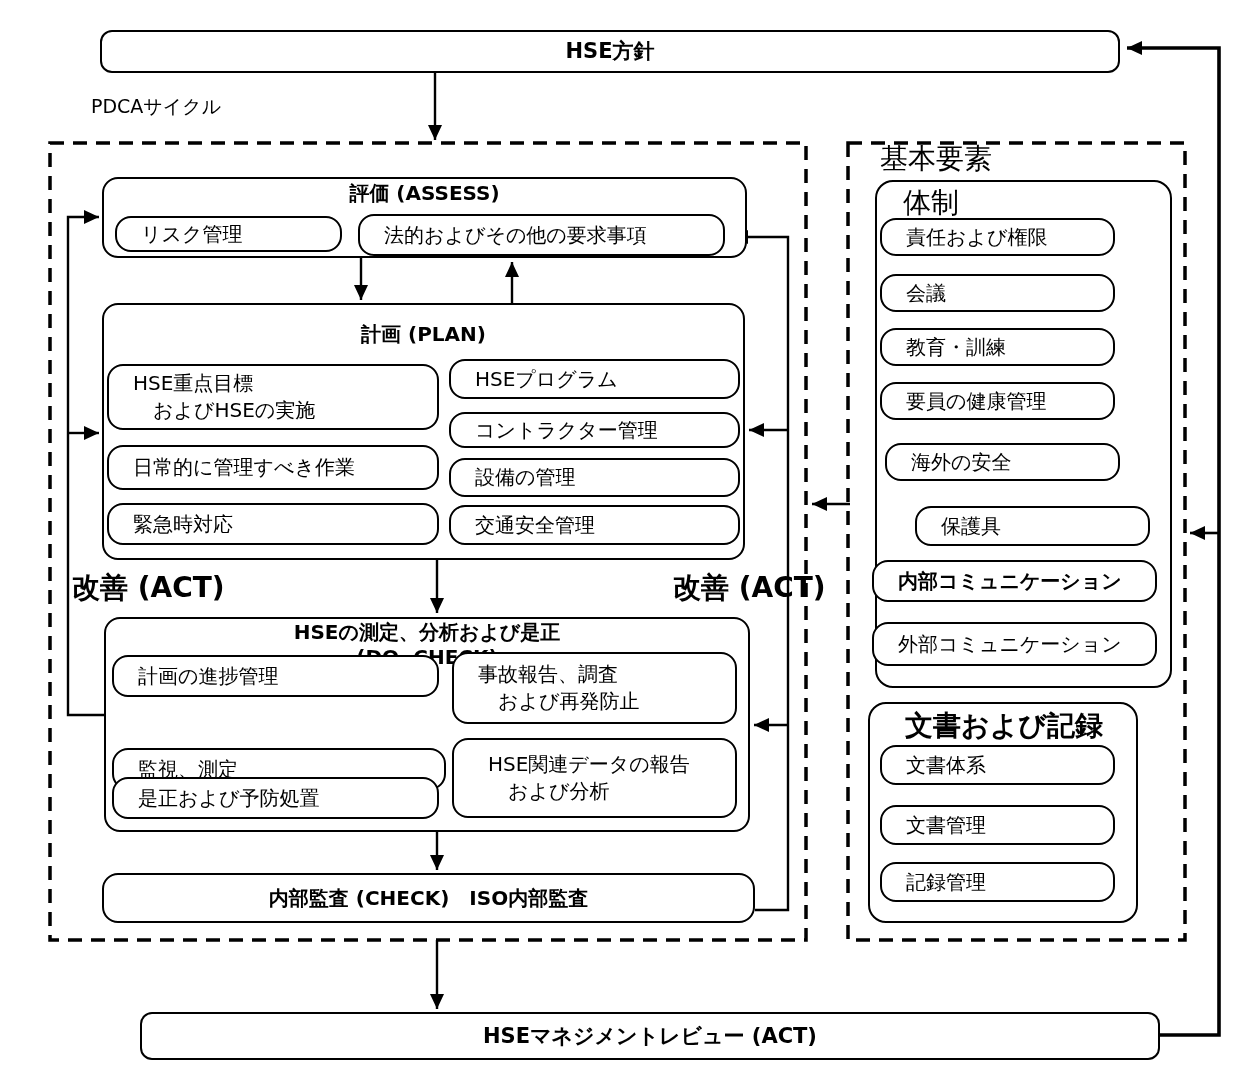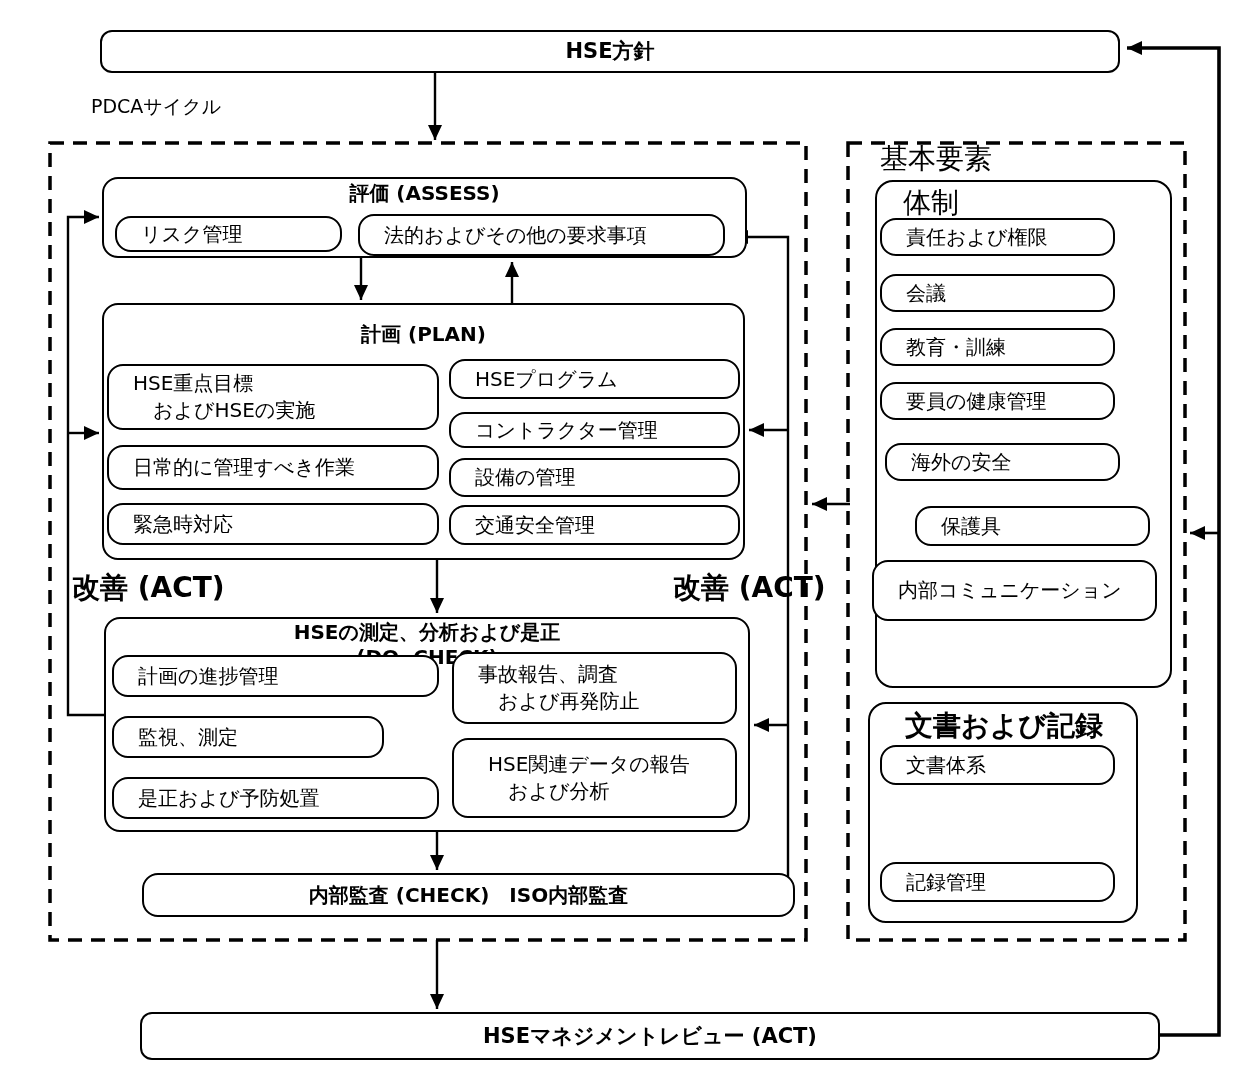--- a/index.html
+++ b/index.html
@@ -70,41 +70,43 @@
   <div class="rbox" style="left:449px;top:458px;width:291px;height:39px;">設備の管理</div>
   <div class="rbox" style="left:449px;top:505px;width:291px;height:40px;">交通安全管理</div>
 
   <div class="lbl b" style="left:72px;top:571px;">改善 (ACT)</div>
   <div class="lbl b" style="left:673px;top:571px;">改善 (ACT)</div>
 
   <div class="grp" style="left:104px;top:617px;width:646px;height:215px;"></div>
   <div class="ttl" style="left:104px;top:620px;width:646px;">HSEの測定、分析および是正</div>
   <div class="ttl" style="left:104px;top:645px;width:646px;">(DO, CHECK)</div>
   <div class="rbox" style="left:112px;top:655px;width:327px;height:42px;">計画の進捗管理</div>
-  <div class="rbox" style="left:112px;top:716px;width:272px;height:42px;">監視、測定</div>
+  <div class="rbox" style="left:112px;top:748px;width:334px;height:42px;">監視、測定</div>
   <div class="rbox" style="left:112px;top:777px;width:327px;height:42px;">是正および予防処置</div>
   <div class="rbox" style="left:452px;top:652px;width:285px;height:72px;">事故報告、調査
 　および再発防止</div>
   <div class="rbox" style="left:452px;top:738px;width:285px;height:80px;padding-left:34px;">HSE関連データの報告
 　および分析</div>
 
-  <div class="rbox c b" style="left:102px;top:873px;width:653px;height:44px;margin-left:40px;">内部監査 (CHECK)　ISO内部監査</div>
+  <div class="rbox c b" style="left:102px;top:873px;width:653px;height:50px;">内部監査 (CHECK)　ISO内部監査</div>
 
   <div class="lbl" style="left:880px;top:142px;">基本要素</div>
 
   <div class="grp" style="left:875px;top:180px;width:297px;height:508px;border-radius:18px;"></div>
   <div class="lbl" style="left:903px;top:186px;">体制</div>
   <div class="rbox" style="left:880px;top:218px;width:235px;height:38px;">責任および権限</div>
   <div class="rbox" style="left:880px;top:274px;width:235px;height:38px;">会議</div>
   <div class="rbox" style="left:880px;top:328px;width:235px;height:38px;padding-left:24px;">教育・訓練</div>
   <div class="rbox" style="left:880px;top:382px;width:235px;height:38px;">要員の健康管理</div>
   <div class="rbox" style="left:885px;top:443px;width:235px;height:38px;">海外の安全</div>
   <div class="rbox" style="left:915px;top:506px;width:235px;height:40px;">保護具</div>
-  <div class="rbox" style="left:872px;top:560px;width:285px;height:61px;">内部コミュニケーション</div>
+  <div class="rbox" style="left:872px;top:560px;width:285px;height:42px;font-weight:bold;">内部コミュニケーション</div>
+  <div class="rbox" style="left:872px;top:622px;width:285px;height:44px;">外部コミュニケーション</div>
 
   <div class="grp" style="left:868px;top:702px;width:270px;height:221px;border-radius:18px;"></div>
   <div class="lbl" style="left:905px;top:709px;font-weight:bold;">文書および記録</div>
   <div class="rbox" style="left:880px;top:745px;width:235px;height:40px;">文書体系</div>
+  <div class="rbox" style="left:880px;top:805px;width:235px;height:40px;">文書管理</div>
   <div class="rbox" style="left:880px;top:862px;width:235px;height:40px;">記録管理</div>
 
   <div class="rbox c b" style="left:140px;top:1012px;width:1020px;height:48px;border-radius:12px;font-size:21px;">HSEマネジメントレビュー (ACT)</div>
 
 </div>
 
 </body></html>

